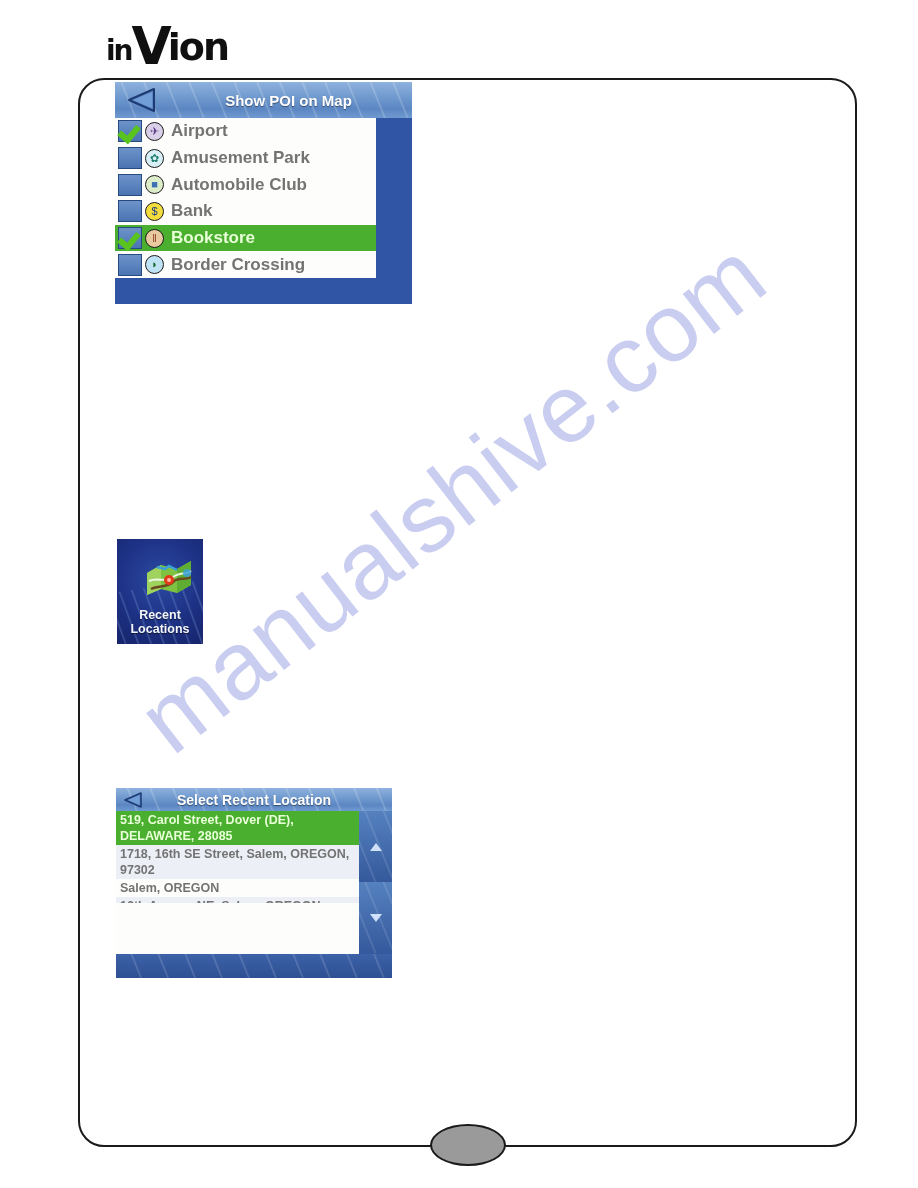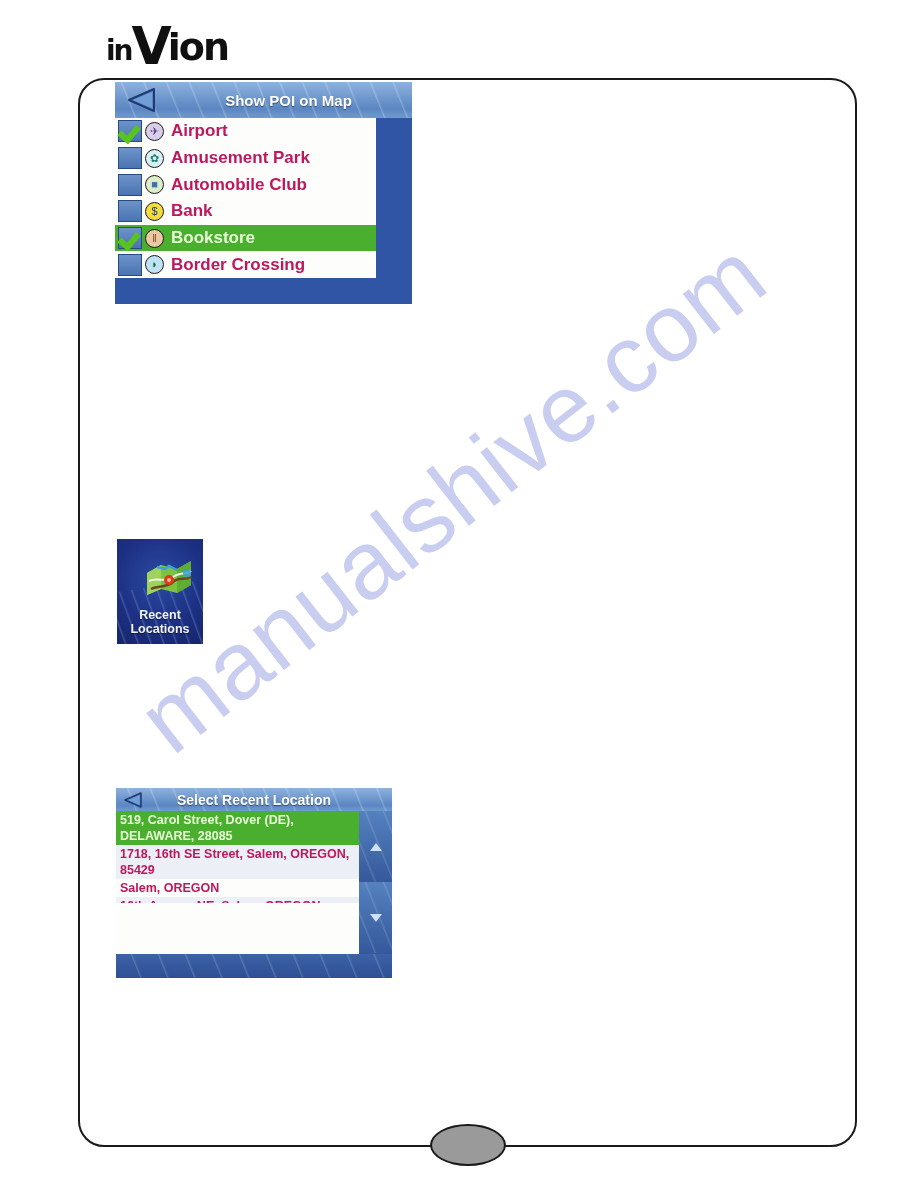--- a/index.html
+++ b/index.html
@@ -142,21 +142,21 @@
     display: flex;
     align-items: center;
     box-sizing: border-box;
     background: #fdfdfb;
   }
   .gps-row.alt { background: #eceff6; }
   .gps-row.selected { background: #4aaf2e; }
   .gps-row-label {
     font-family: "Liberation Sans", sans-serif;
     font-weight: 700;
-    color: #be185d;
+    color: #737373;
     white-space: nowrap;
   }
   .gps-row.selected .gps-row-label { color: #e8ffd8; }
 
   .checkbox {
     flex: 0 0 auto;
     width: 22px;
     height: 20px;
     background: linear-gradient(180deg,#6d93c9 0%, #4a74b2 100%);
     border: 1px solid #274a80;
@@ -442,21 +442,21 @@
       <path d="M19.5 4 L19.5 14 L8 9 Z" fill="#7ba6de" opacity="0.75"></path>
     </svg>
     <span class="gps-title-text">Select Recent Location</span>
   </div>
 
   <div class="gps-list" id="recent-list">
       <div class="gps-row selected">
         <span class="gps-row-label">519, Carol Street, Dover (DE), DELAWARE, 28085</span>
       </div>
       <div class="gps-row alt">
-        <span class="gps-row-label">1718, 16th SE Street, Salem, OREGON, 85429</span>
+        <span class="gps-row-label">1718, 16th SE Street, Salem, OREGON, 97302</span>
       </div>
       <div class="gps-row">
         <span class="gps-row-label">Salem, OREGON</span>
       </div>
       <div class="gps-row alt" style="height: 6px; overflow: hidden;">
         <span class="gps-row-label">16th Avenue NE, Salem, OREGON</span>
       </div>
     </div>
 
   <div class="gps-scrollbar">

